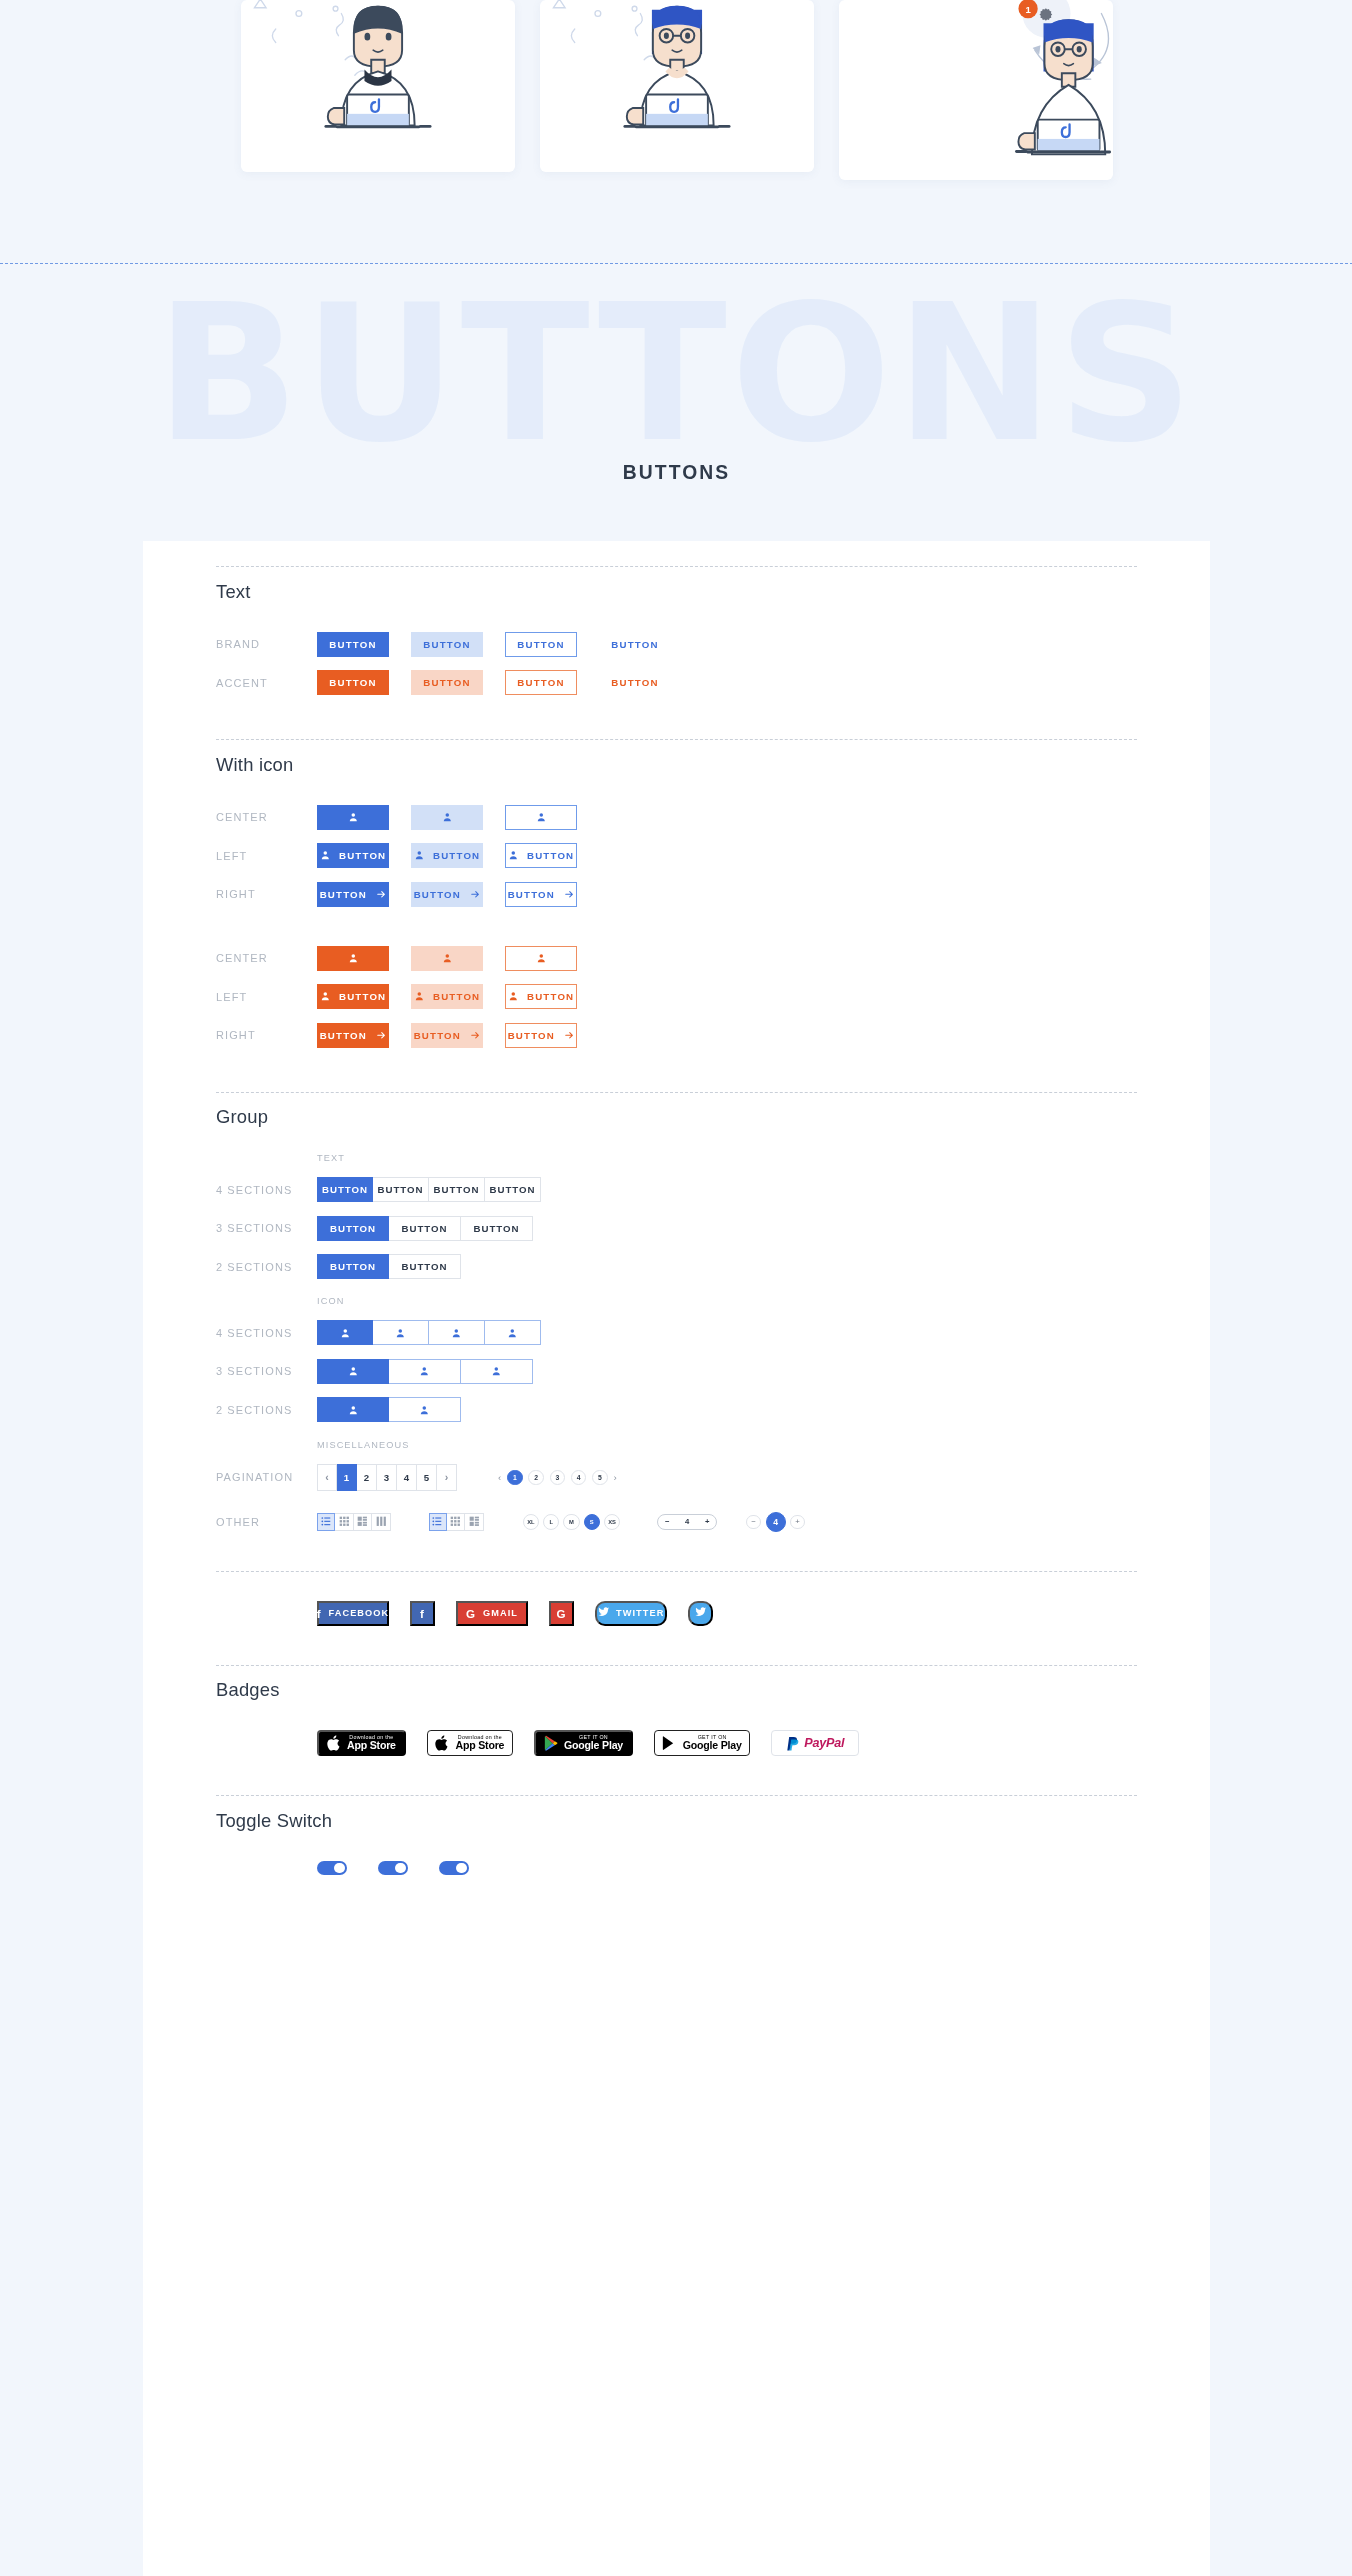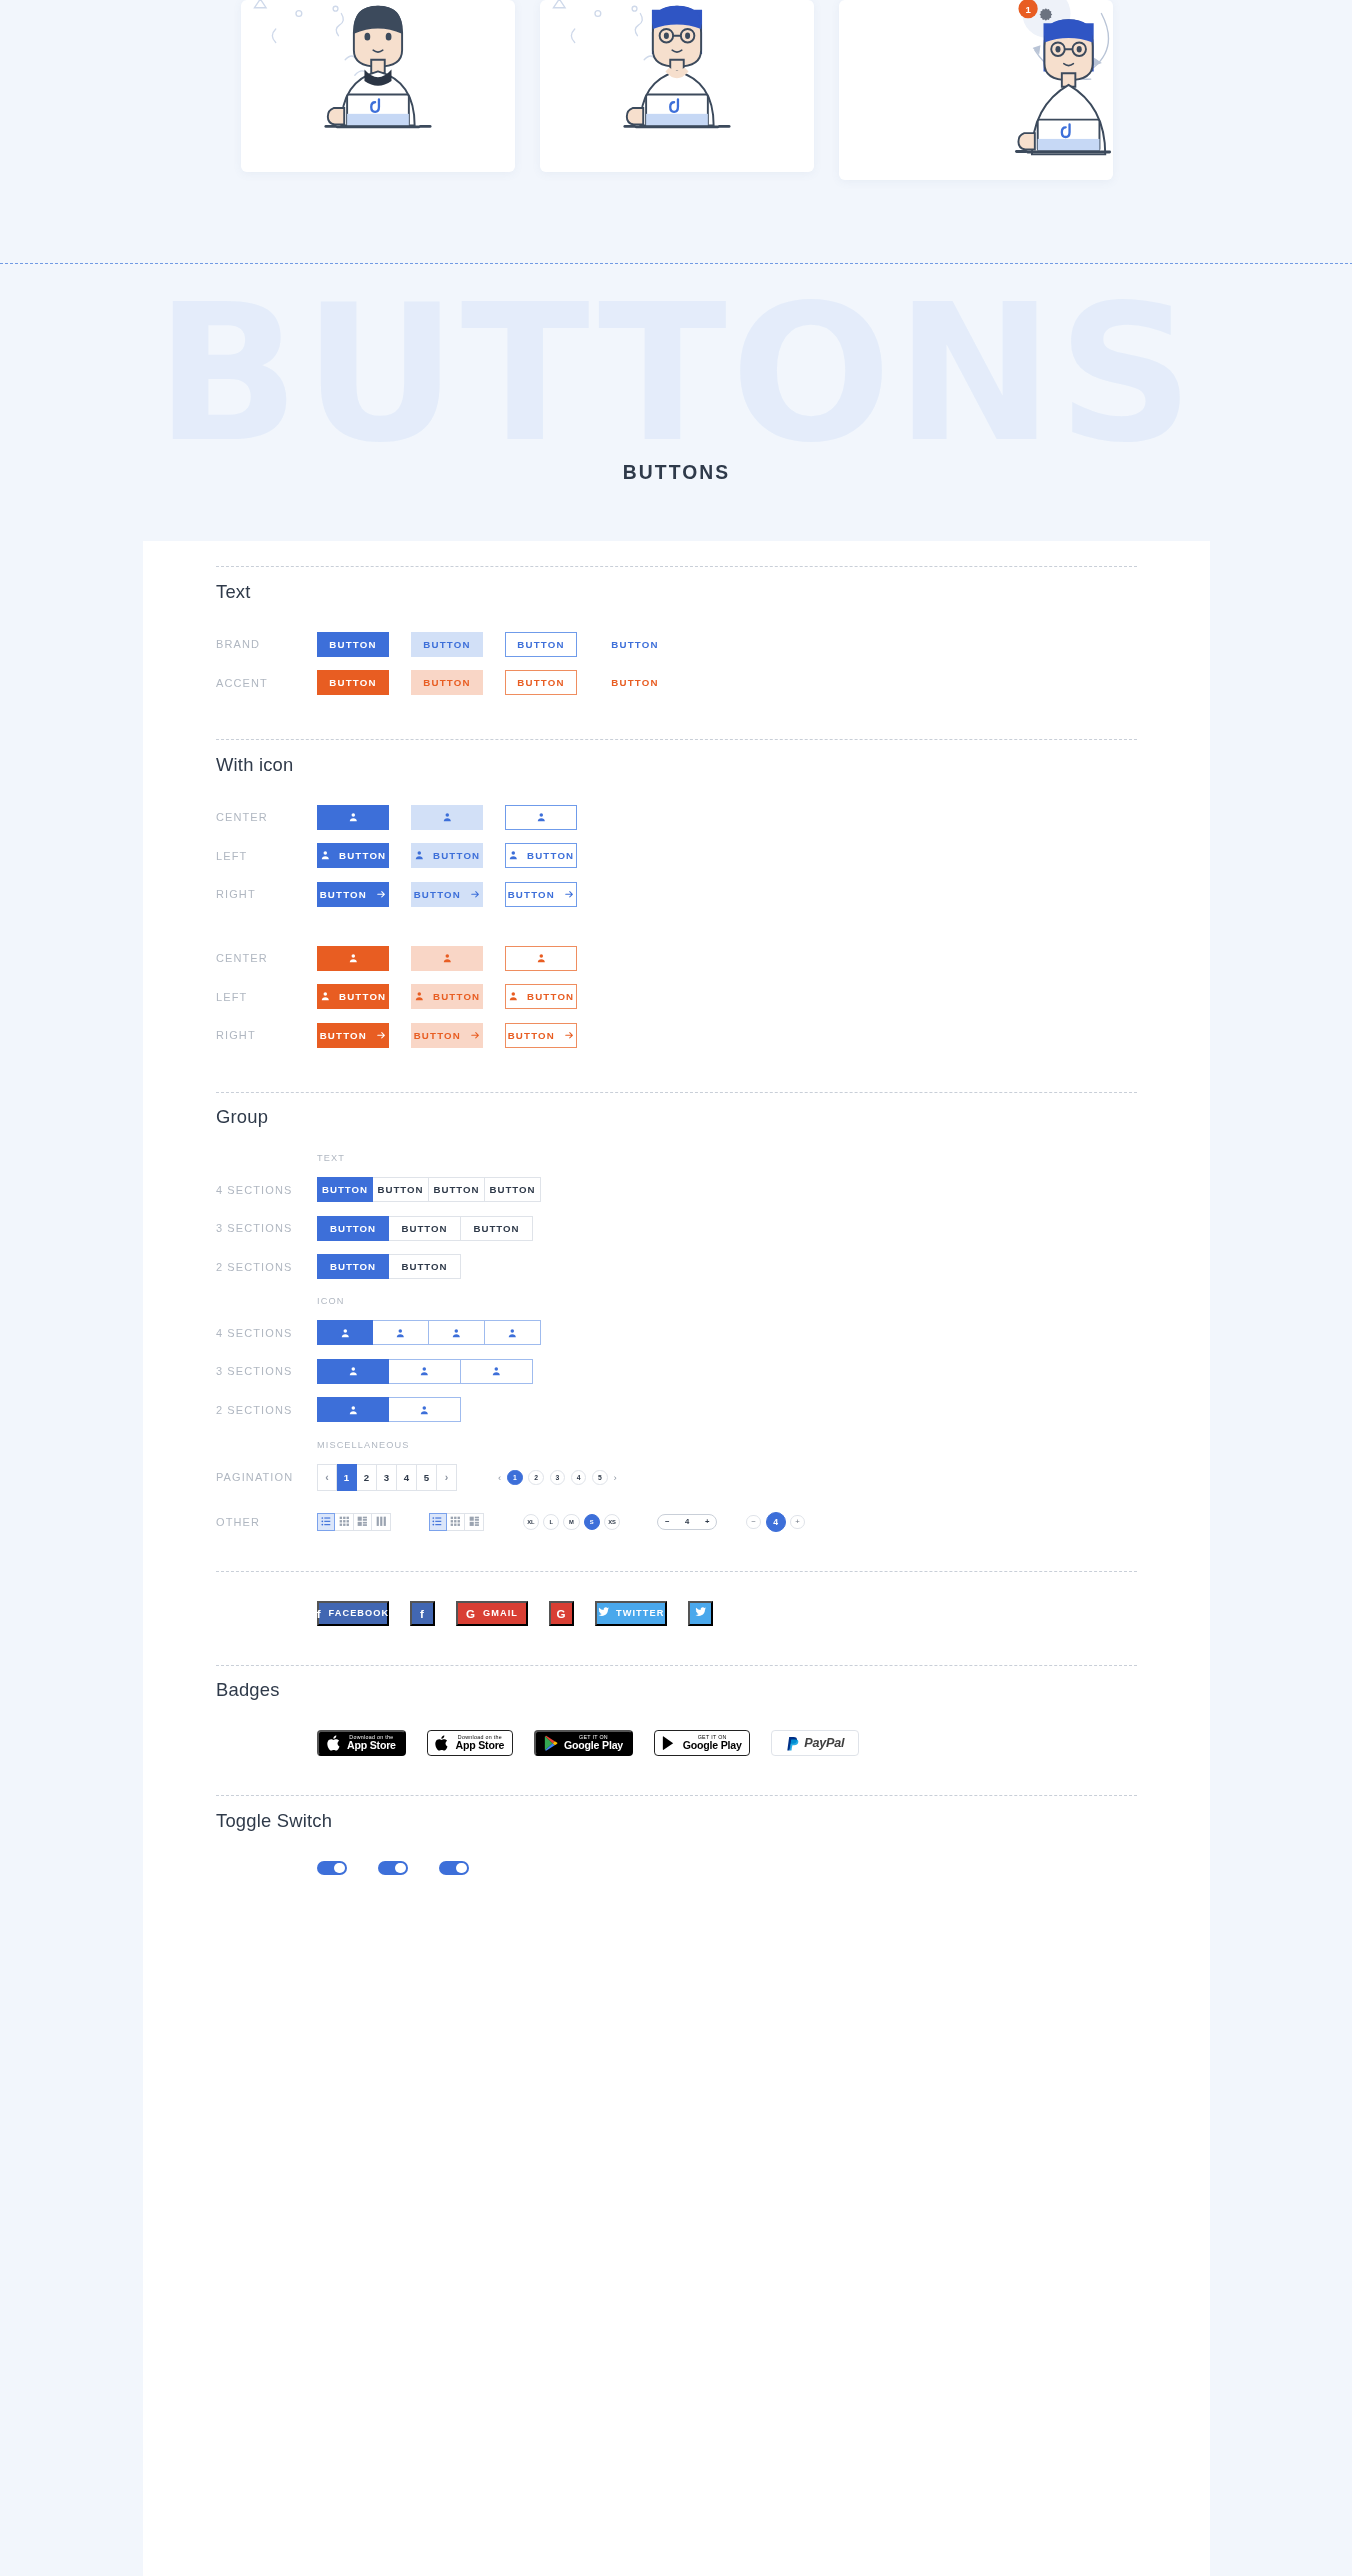--- a/index.html
+++ b/index.html
@@ -179,21 +179,21 @@
   .sbtn {
     height: 25px; display:inline-flex; align-items:center; justify-content:center;
     color:#fff; font-size:9.2px; font-weight:700; letter-spacing:1.1px; cursor:pointer;
   }
   .sbtn.lbl { width: 72px; }
   .sbtn.sq  { width: 25px; }
   .sbtn .gl { font-size: 11.6px; font-weight: 700; }
   .sbtn.lbl .gl { margin-right: 6.8px; }
   .fb { background:#4267b2; }
   .gm { background:#d93f34; }
-  .tw { background:#4aa8ec; }
+  .tw { background:#4aa8ec;border-radius:10px; }
 
   
   .badges { display:flex; align-items:flex-start; }
   .badge {
     height: 26px; border-radius: 3.9px; display:inline-flex; align-items:center;
     padding: 0 7.7px; cursor:pointer;
   }
   .badge.dark { background:#000; color:#fff; }
   .badge.lightb { background:#fff; color:#000; border:1px solid #222; }
   .badge.pp { background:#fff; color:#003087; border:1px solid #dfe3e9; }
@@ -871,21 +871,21 @@
         </span>
       </button>
 
       <button class="badge pp" style="margin-left:21px; padding:0 13.5px">
         <span class="bicon">
               <svg width="12.6" height="15.5" viewBox="0 0 24 28">
                 <path d="M6.5 27h-4L6 1h8.5c4.5 0 7.2 2.2 6.6 6.3-.7 4.7-4 6.6-8.4 6.6H9.5L8.2 22z" fill="#003087"></path>
                 <path d="M10.5 27h-4L10 6h8.5c3.3 0 5.4 1.6 5 4.7-.6 4.3-3.8 6.1-8 6.1h-3.2L11 22z" fill="#009cde" opacity=".85"></path>
               </svg>
             </span>
-        <span class="bl2" style="font-style:italic;color:#404040;font-size:12.6px">PayPal</span>
+        <span class="bl2" style="font-style:italic;color:#be185d;font-size:12.6px">PayPal</span>
       </button>
     </div>
   </div>
 
   <div class="sect-rule mt40"></div>
   <div class="sect-title">Toggle Switch</div>
 
   <div class="row mt30">
     <div class="rowlabel"></div>
     <div class="toggles">

